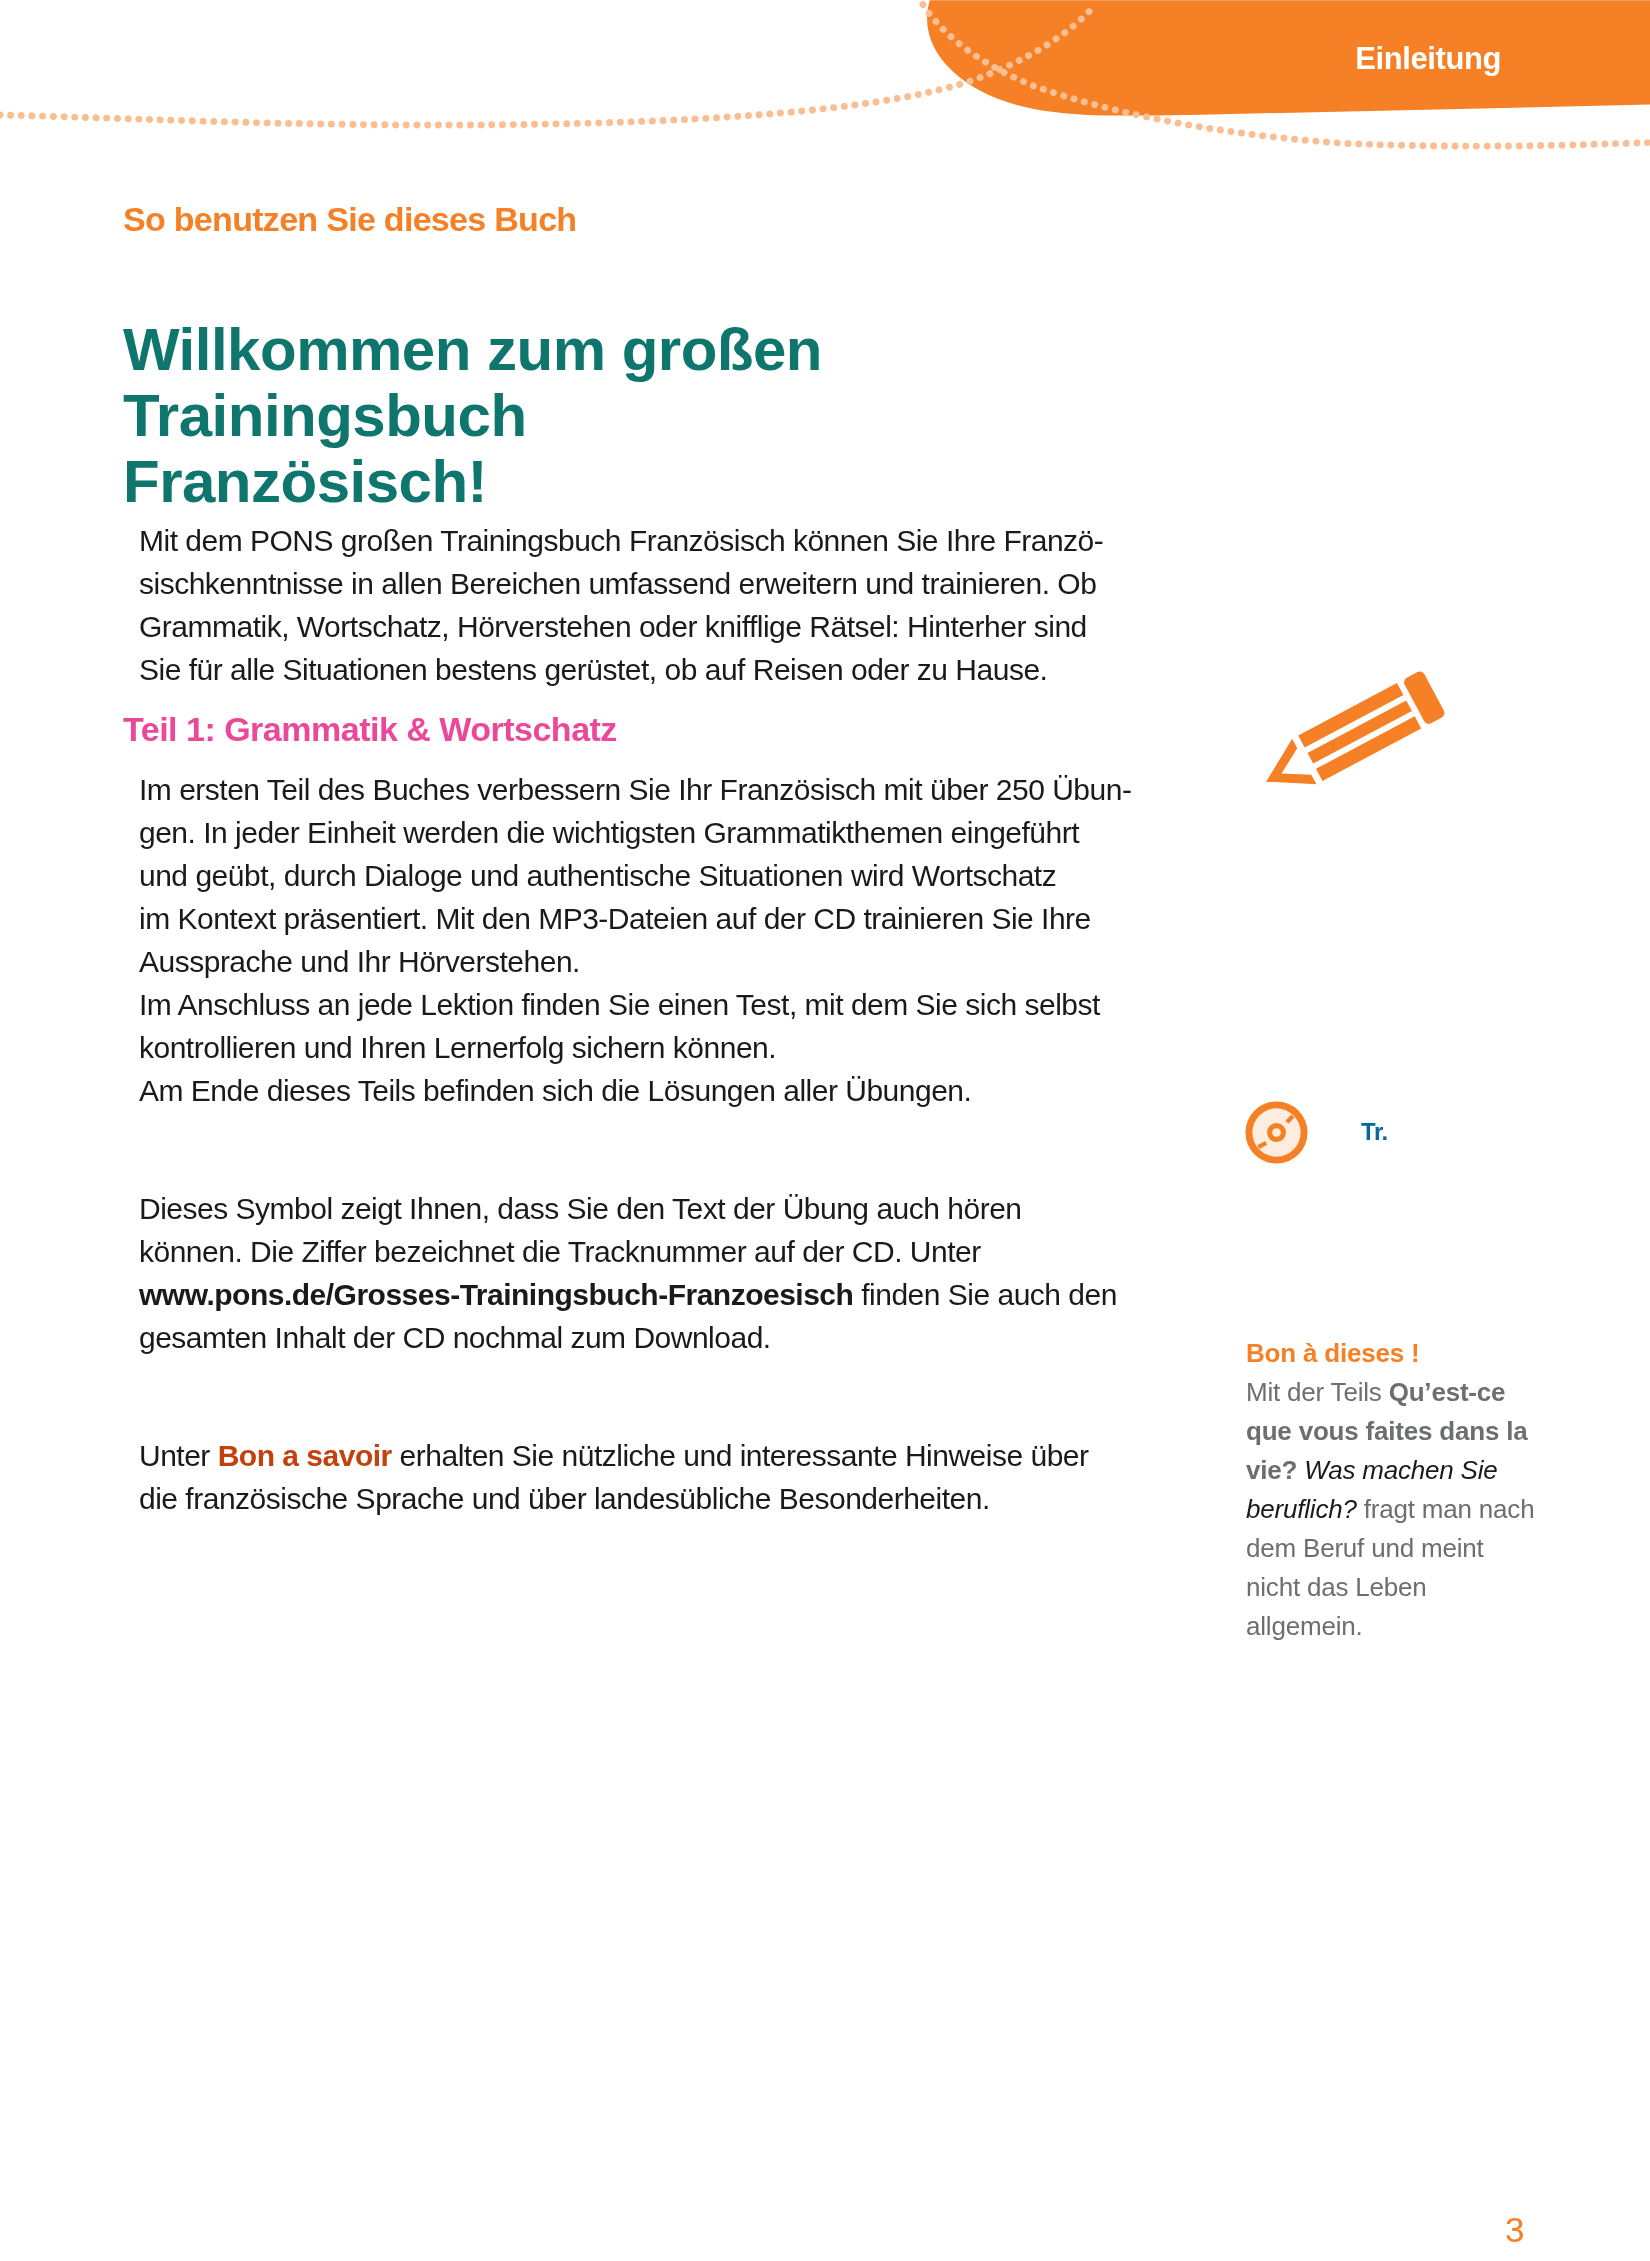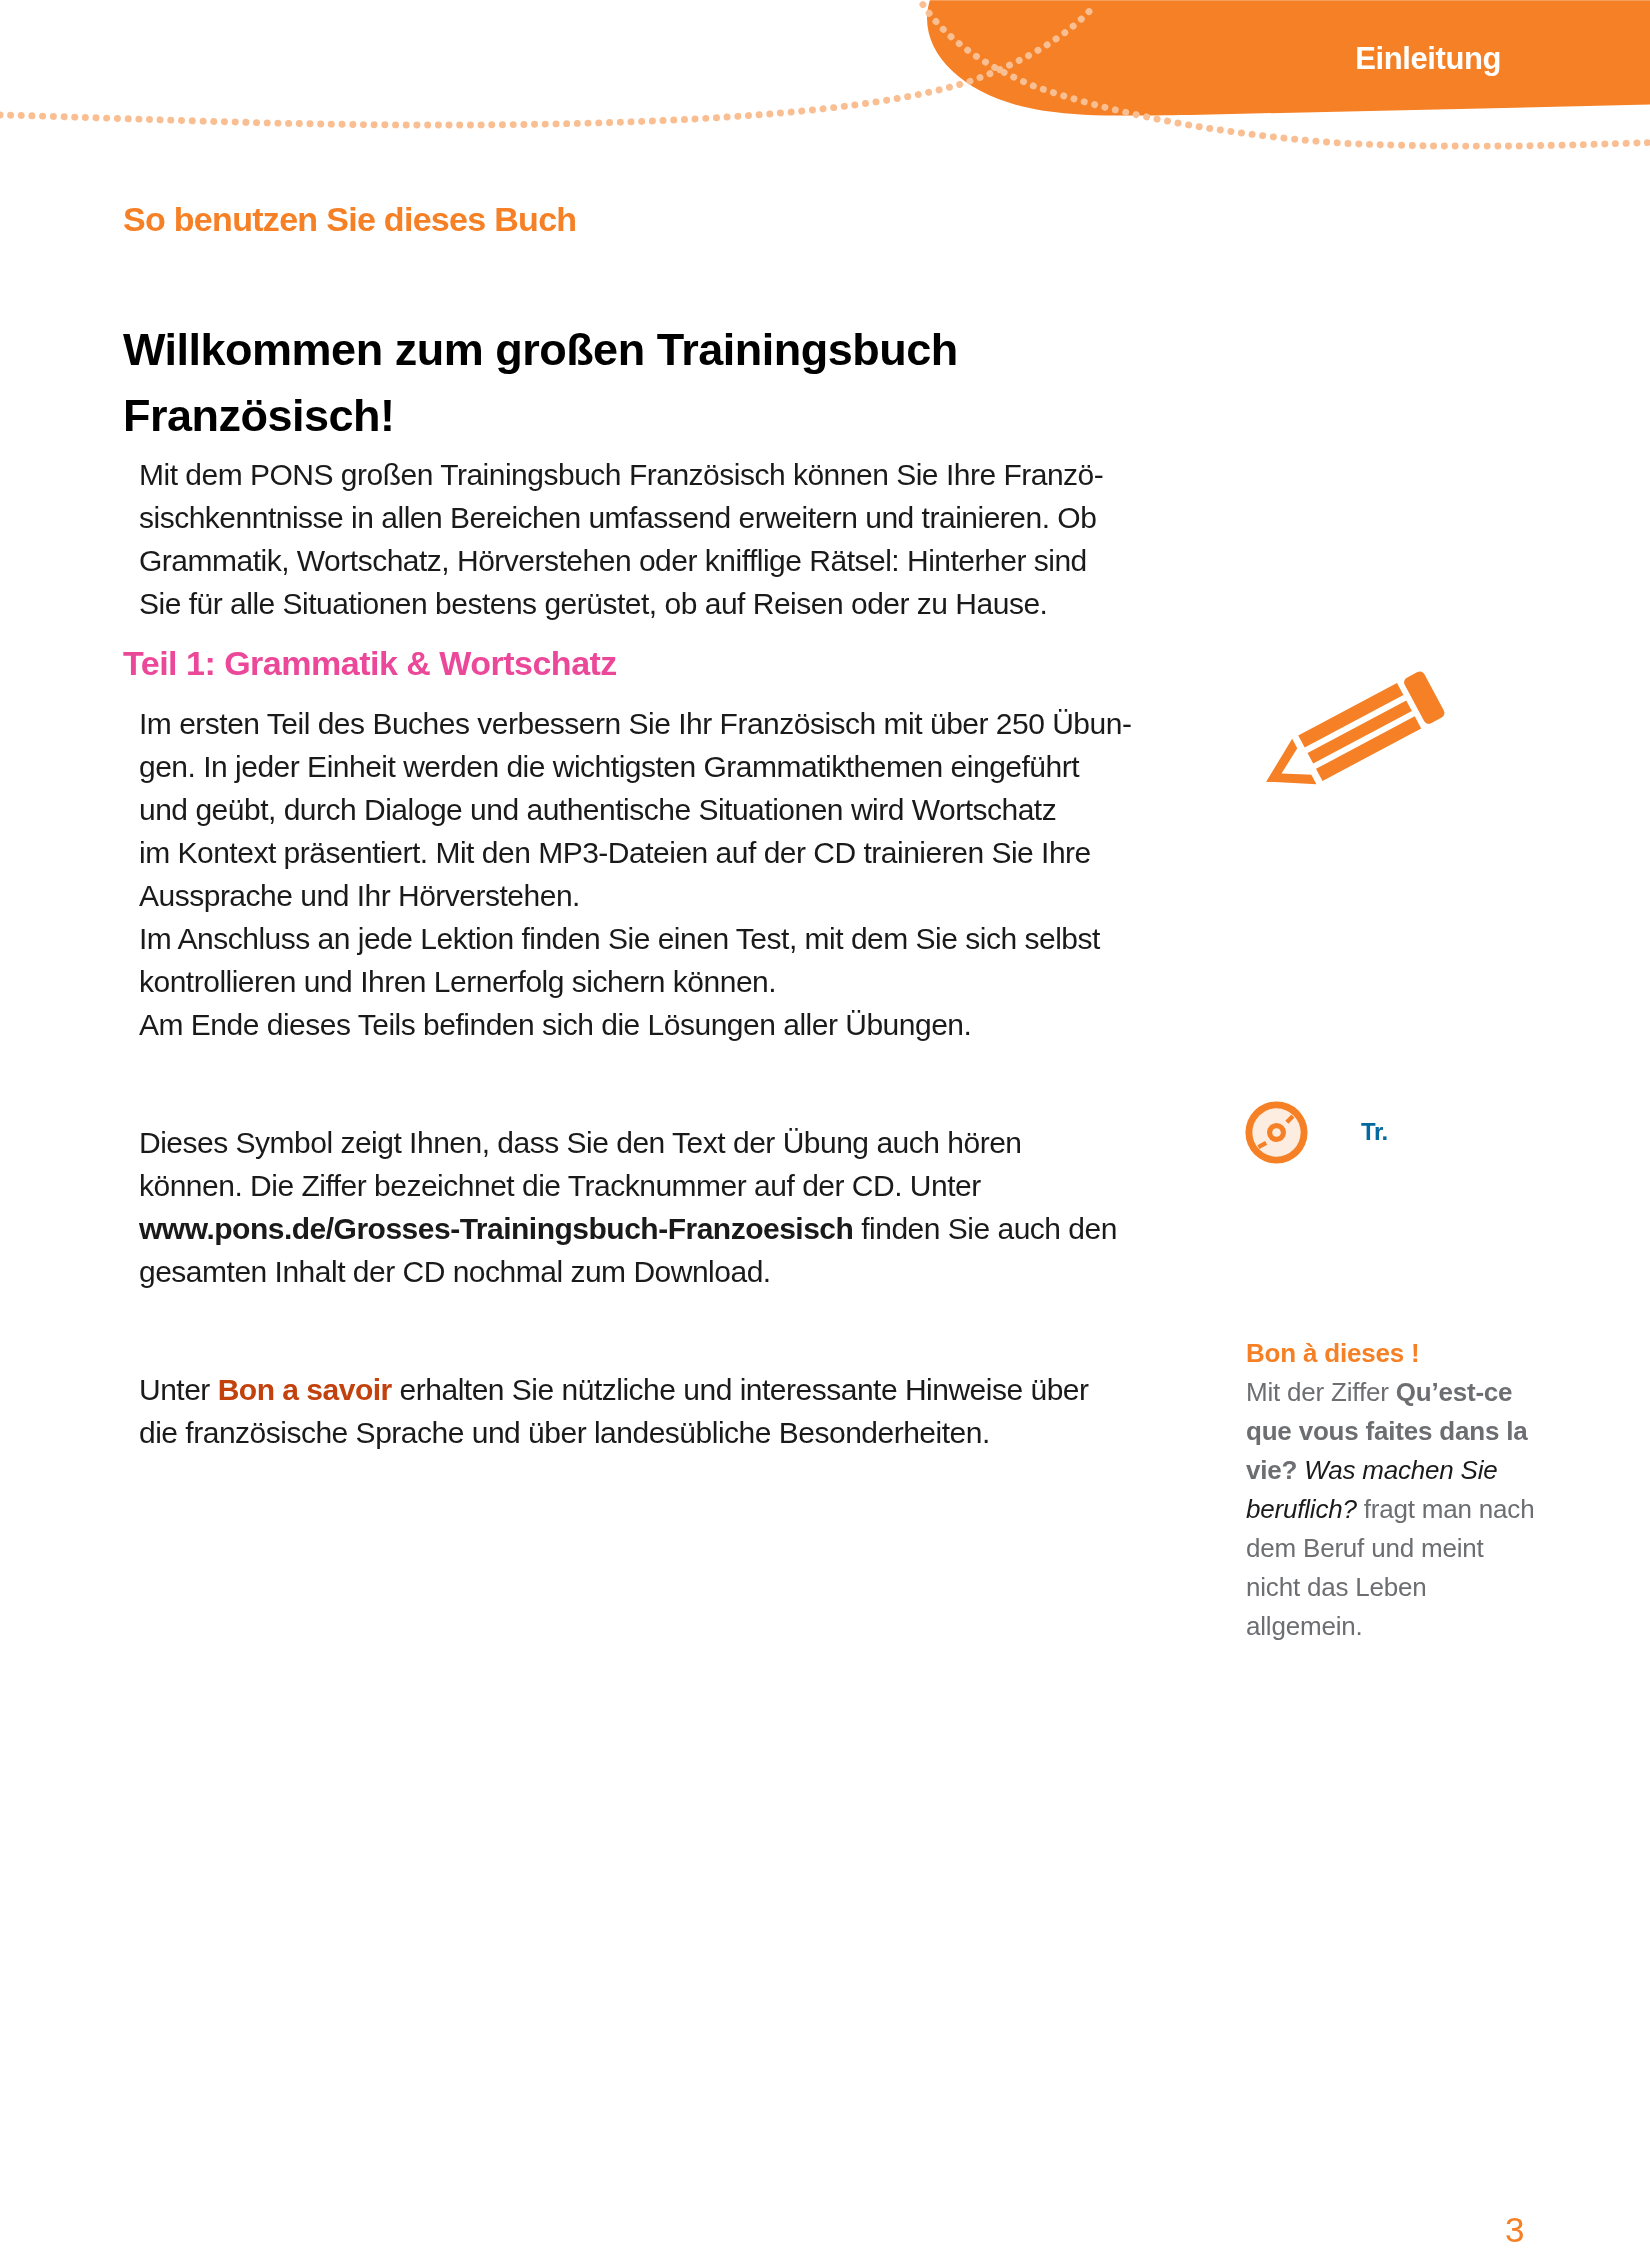--- a/index.html
+++ b/index.html
@@ -15,21 +15,21 @@
     letter-spacing: -0.4px;
   }
   .kicker {
     position: absolute; left: 123px; top: 200px;
     color: #F58025; font-weight: bold; font-size: 34px; letter-spacing: -0.7px;
   }
   .main {
     position: absolute; left: 123px; top: 317px; width: 1096px;
   }
   .title {
-    color: #000000; font-weight: bold; font-size: 45px; line-height: 66px;
+    color: #0f766e; font-weight: bold; font-size: 60px; line-height: 66px;
     margin: 0; letter-spacing: -0.5px;
   }
   p.body {
     margin: 16px; font-size: 30px; line-height: 43px; letter-spacing: -0.5px;
     color: #1a1a1a;
   }
   .sub {
     color: #ec4899; font-weight: bold; font-size: 34px; line-height: 45px;
     letter-spacing: -0.5px; margin: 7px 0 14px 0;
   }
@@ -132,17 +132,17 @@
   <circle cx="40" cy="40" r="28" fill="#FDEDE1"></circle>
   <circle cx="40" cy="40" r="11" fill="#F58025"></circle>
   <circle cx="40" cy="40" r="5" fill="#FDEDE1"></circle>
   <line x1="52" y1="28" x2="59" y2="21" stroke="#F58025" stroke-width="5"></line>
   <line x1="28" y1="52" x2="19" y2="57" stroke="#F58025" stroke-width="5"></line>
 </svg>
 <div class="tr">Tr.</div>
 
 <div class="note">
   <span class="head">Bon à dieses !</span>
-  <span>Mit der Ziffer </span><span class="b">Qu’est-ce que vous faites dans la vie?</span><span class="i"> Was machen Sie beruflich?</span><span> fragt man nach dem Beruf und meint nicht das Leben allgemein.</span>
+  <span>Mit der Teils </span><span class="b">Qu’est-ce que vous faites dans la vie?</span><span class="i"> Was machen Sie beruflich?</span><span> fragt man nach dem Beruf und meint nicht das Leben allgemein.</span>
 </div>
 
 <div class="page-no">3</div>
 
 
 </body></html>

